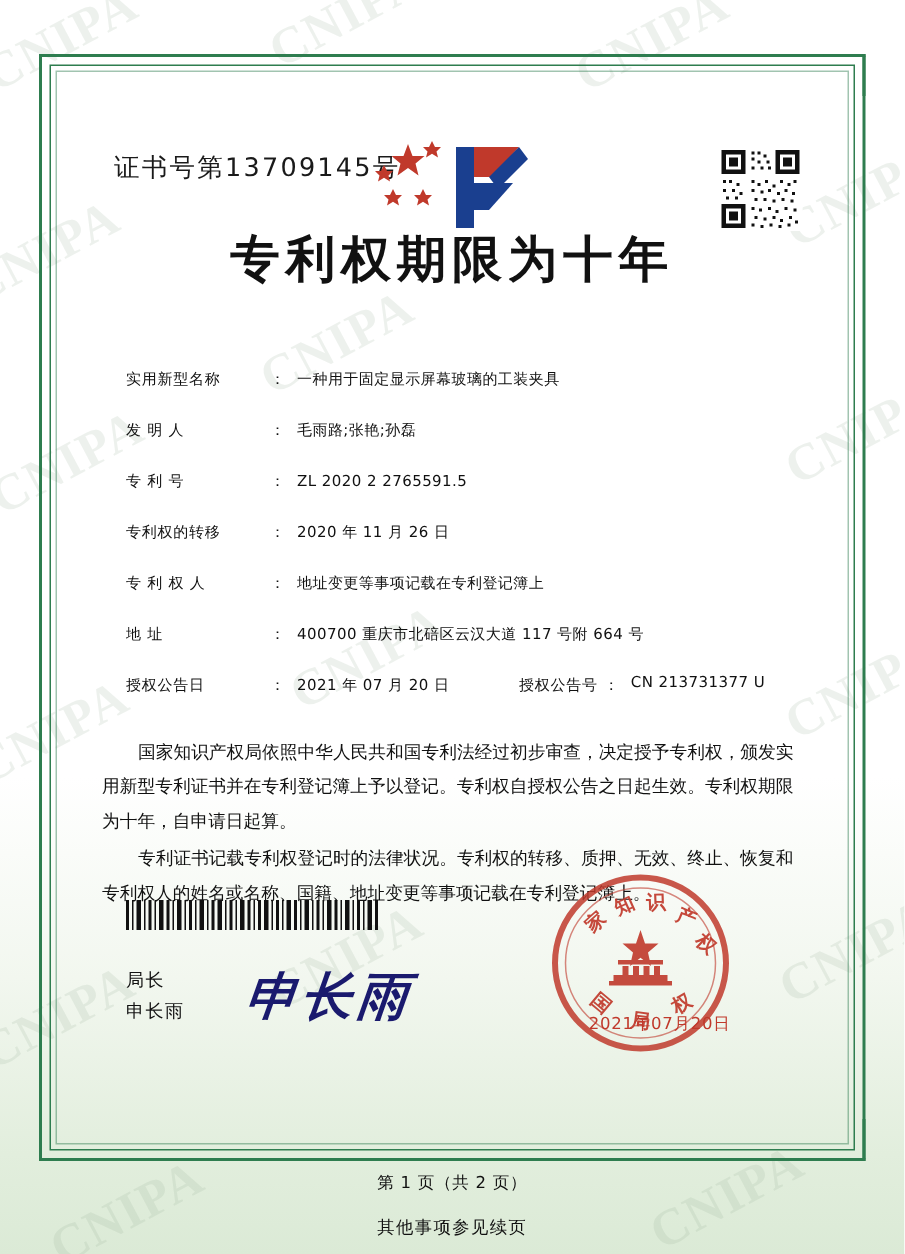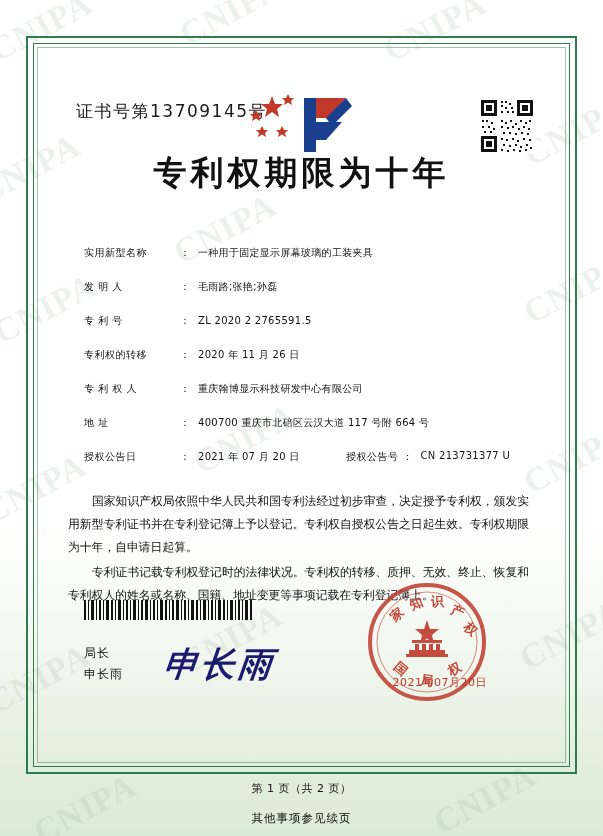--- a/index.html
+++ b/index.html
@@ -389,21 +389,21 @@
 
       <div class="field-row">
         <span class="field-label">专利权的转移</span>
         <span class="field-sep">：</span>
         <span class="field-value">2020 年 11 月 26 日</span>
       </div>
 
       <div class="field-row">
         <span class="field-label">专 利 权 人</span>
         <span class="field-sep">：</span>
-        <span class="field-value">重庆翰博显示科技研发中心有限公司</span>
+        <span class="field-value">地址变更等事项记载在专利登记簿上</span>
       </div>
 
       <div class="field-row">
         <span class="field-label">地        址</span>
         <span class="field-sep">：</span>
         <span class="field-value">400700 重庆市北碚区云汉大道 117 号附 664 号</span>
       </div>
 
       <div class="row-two">
         <span class="col-a">

